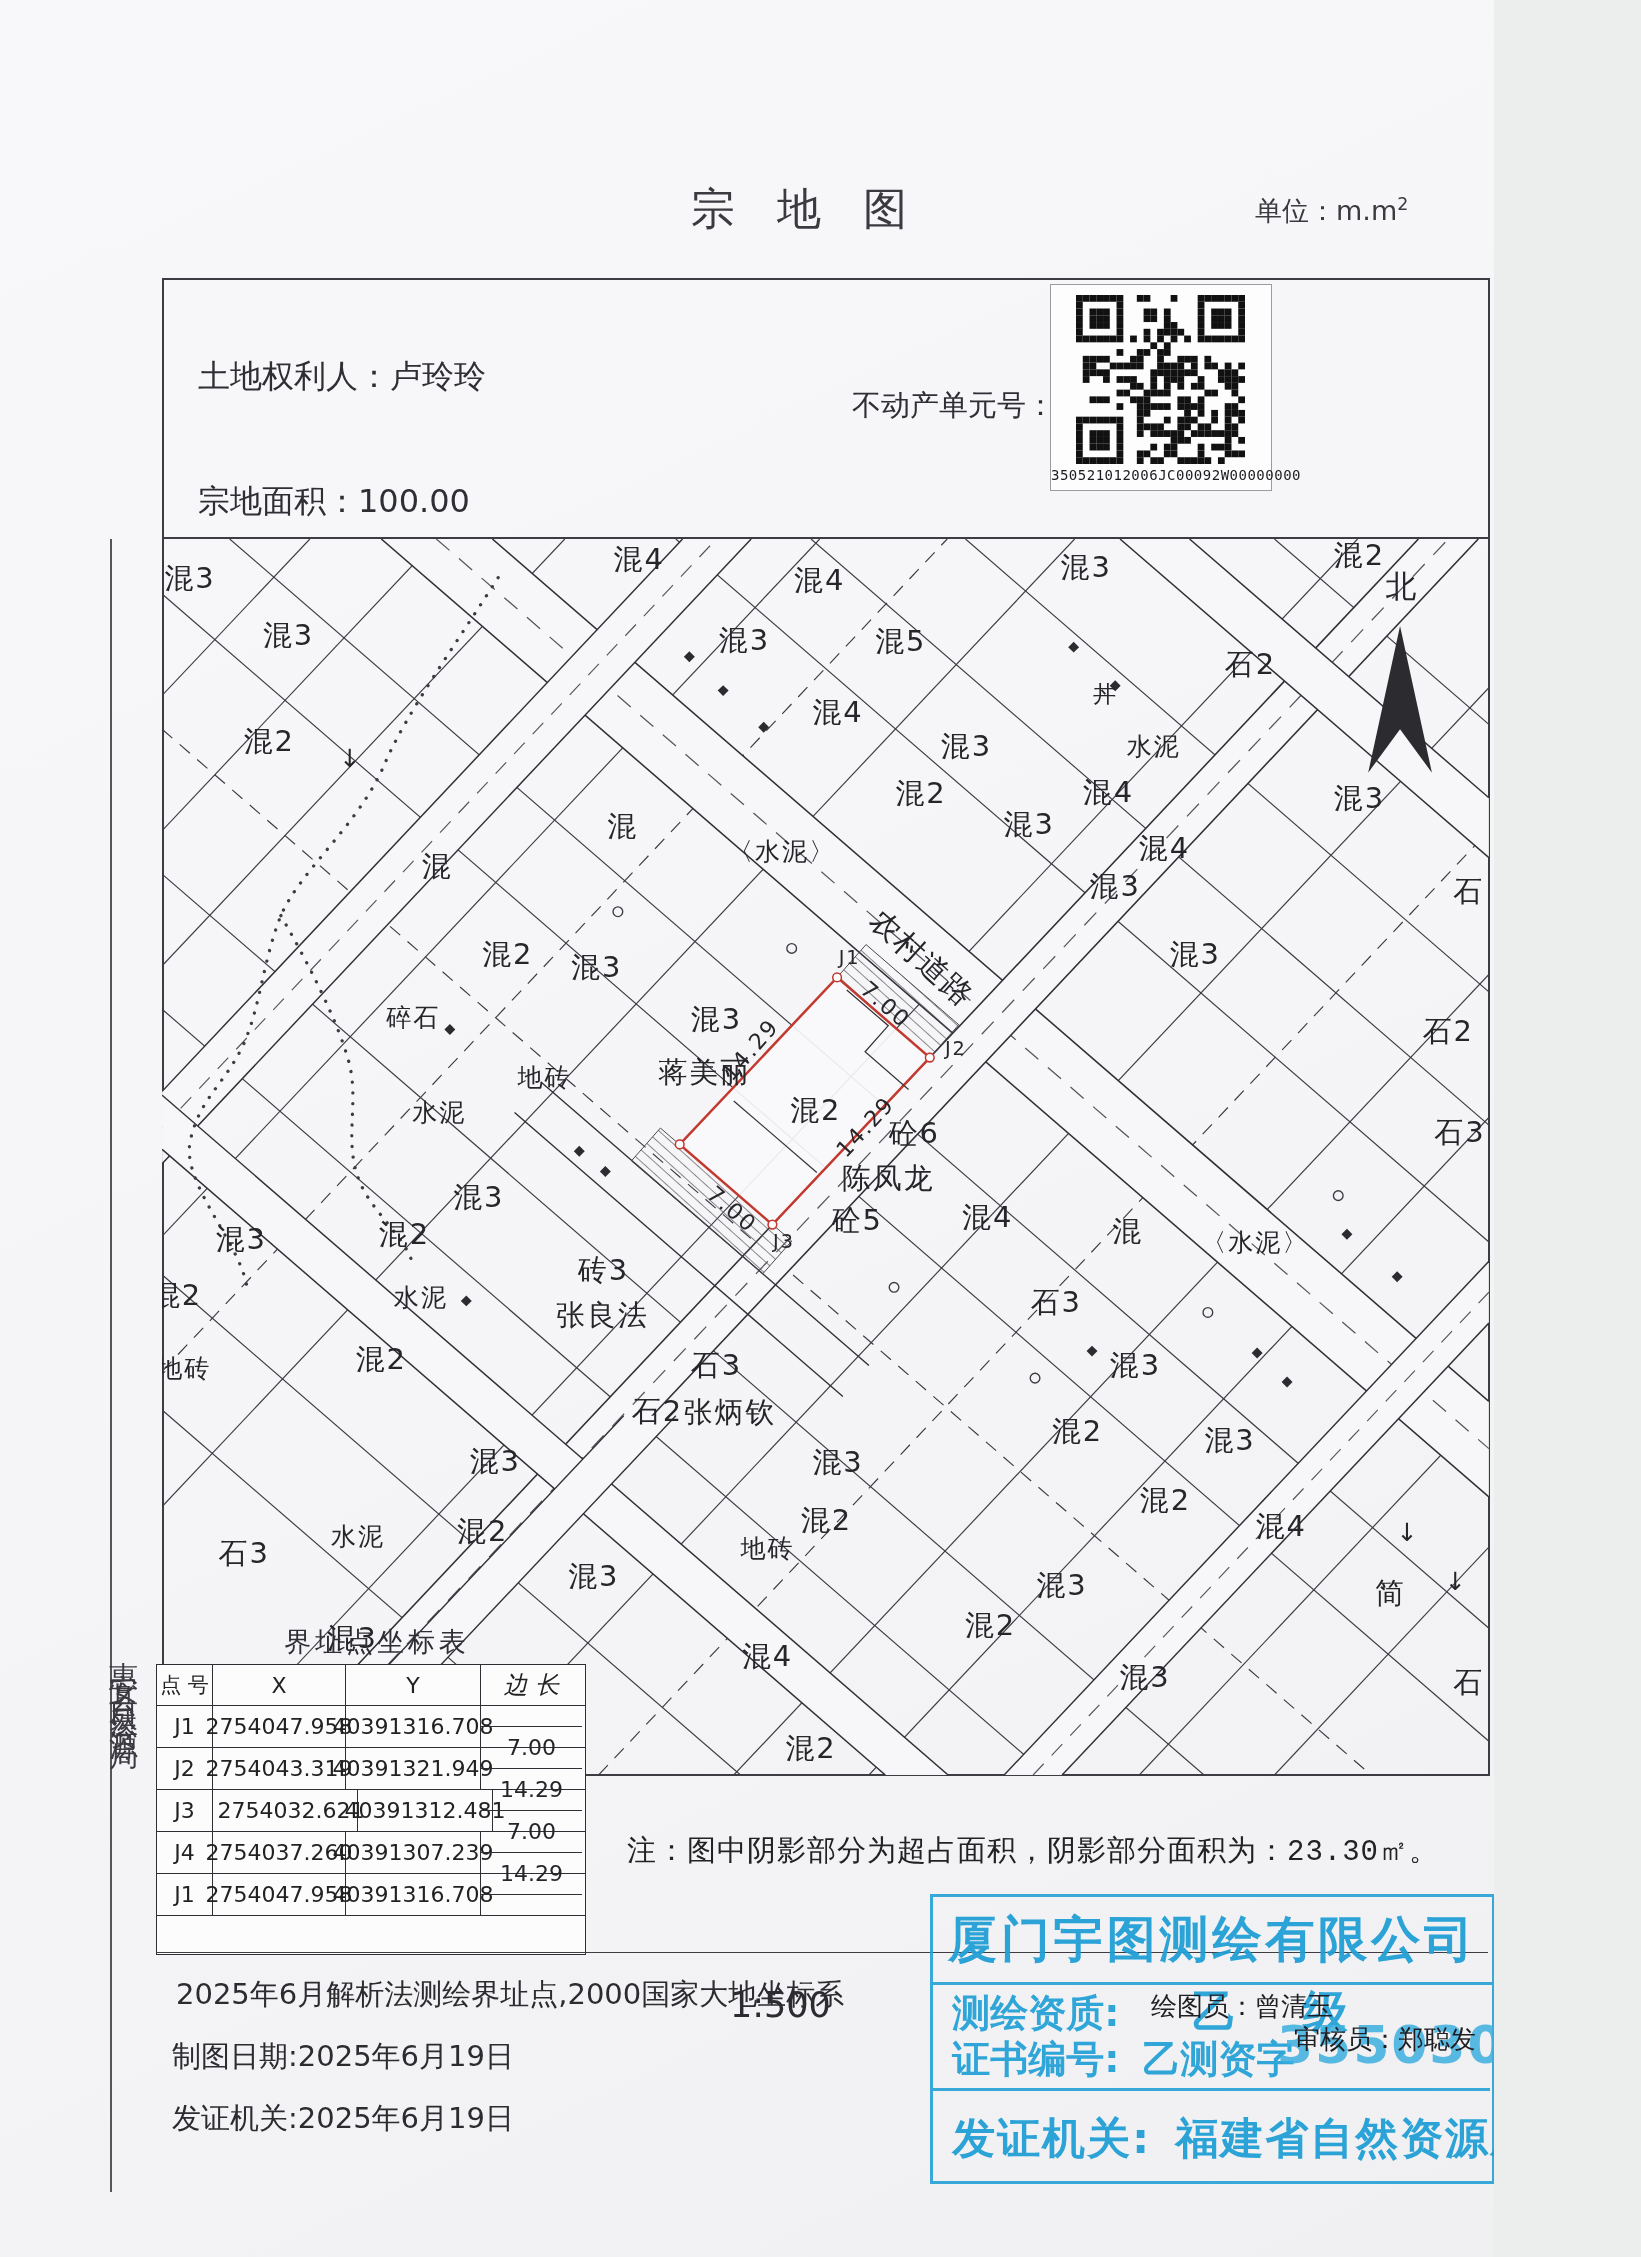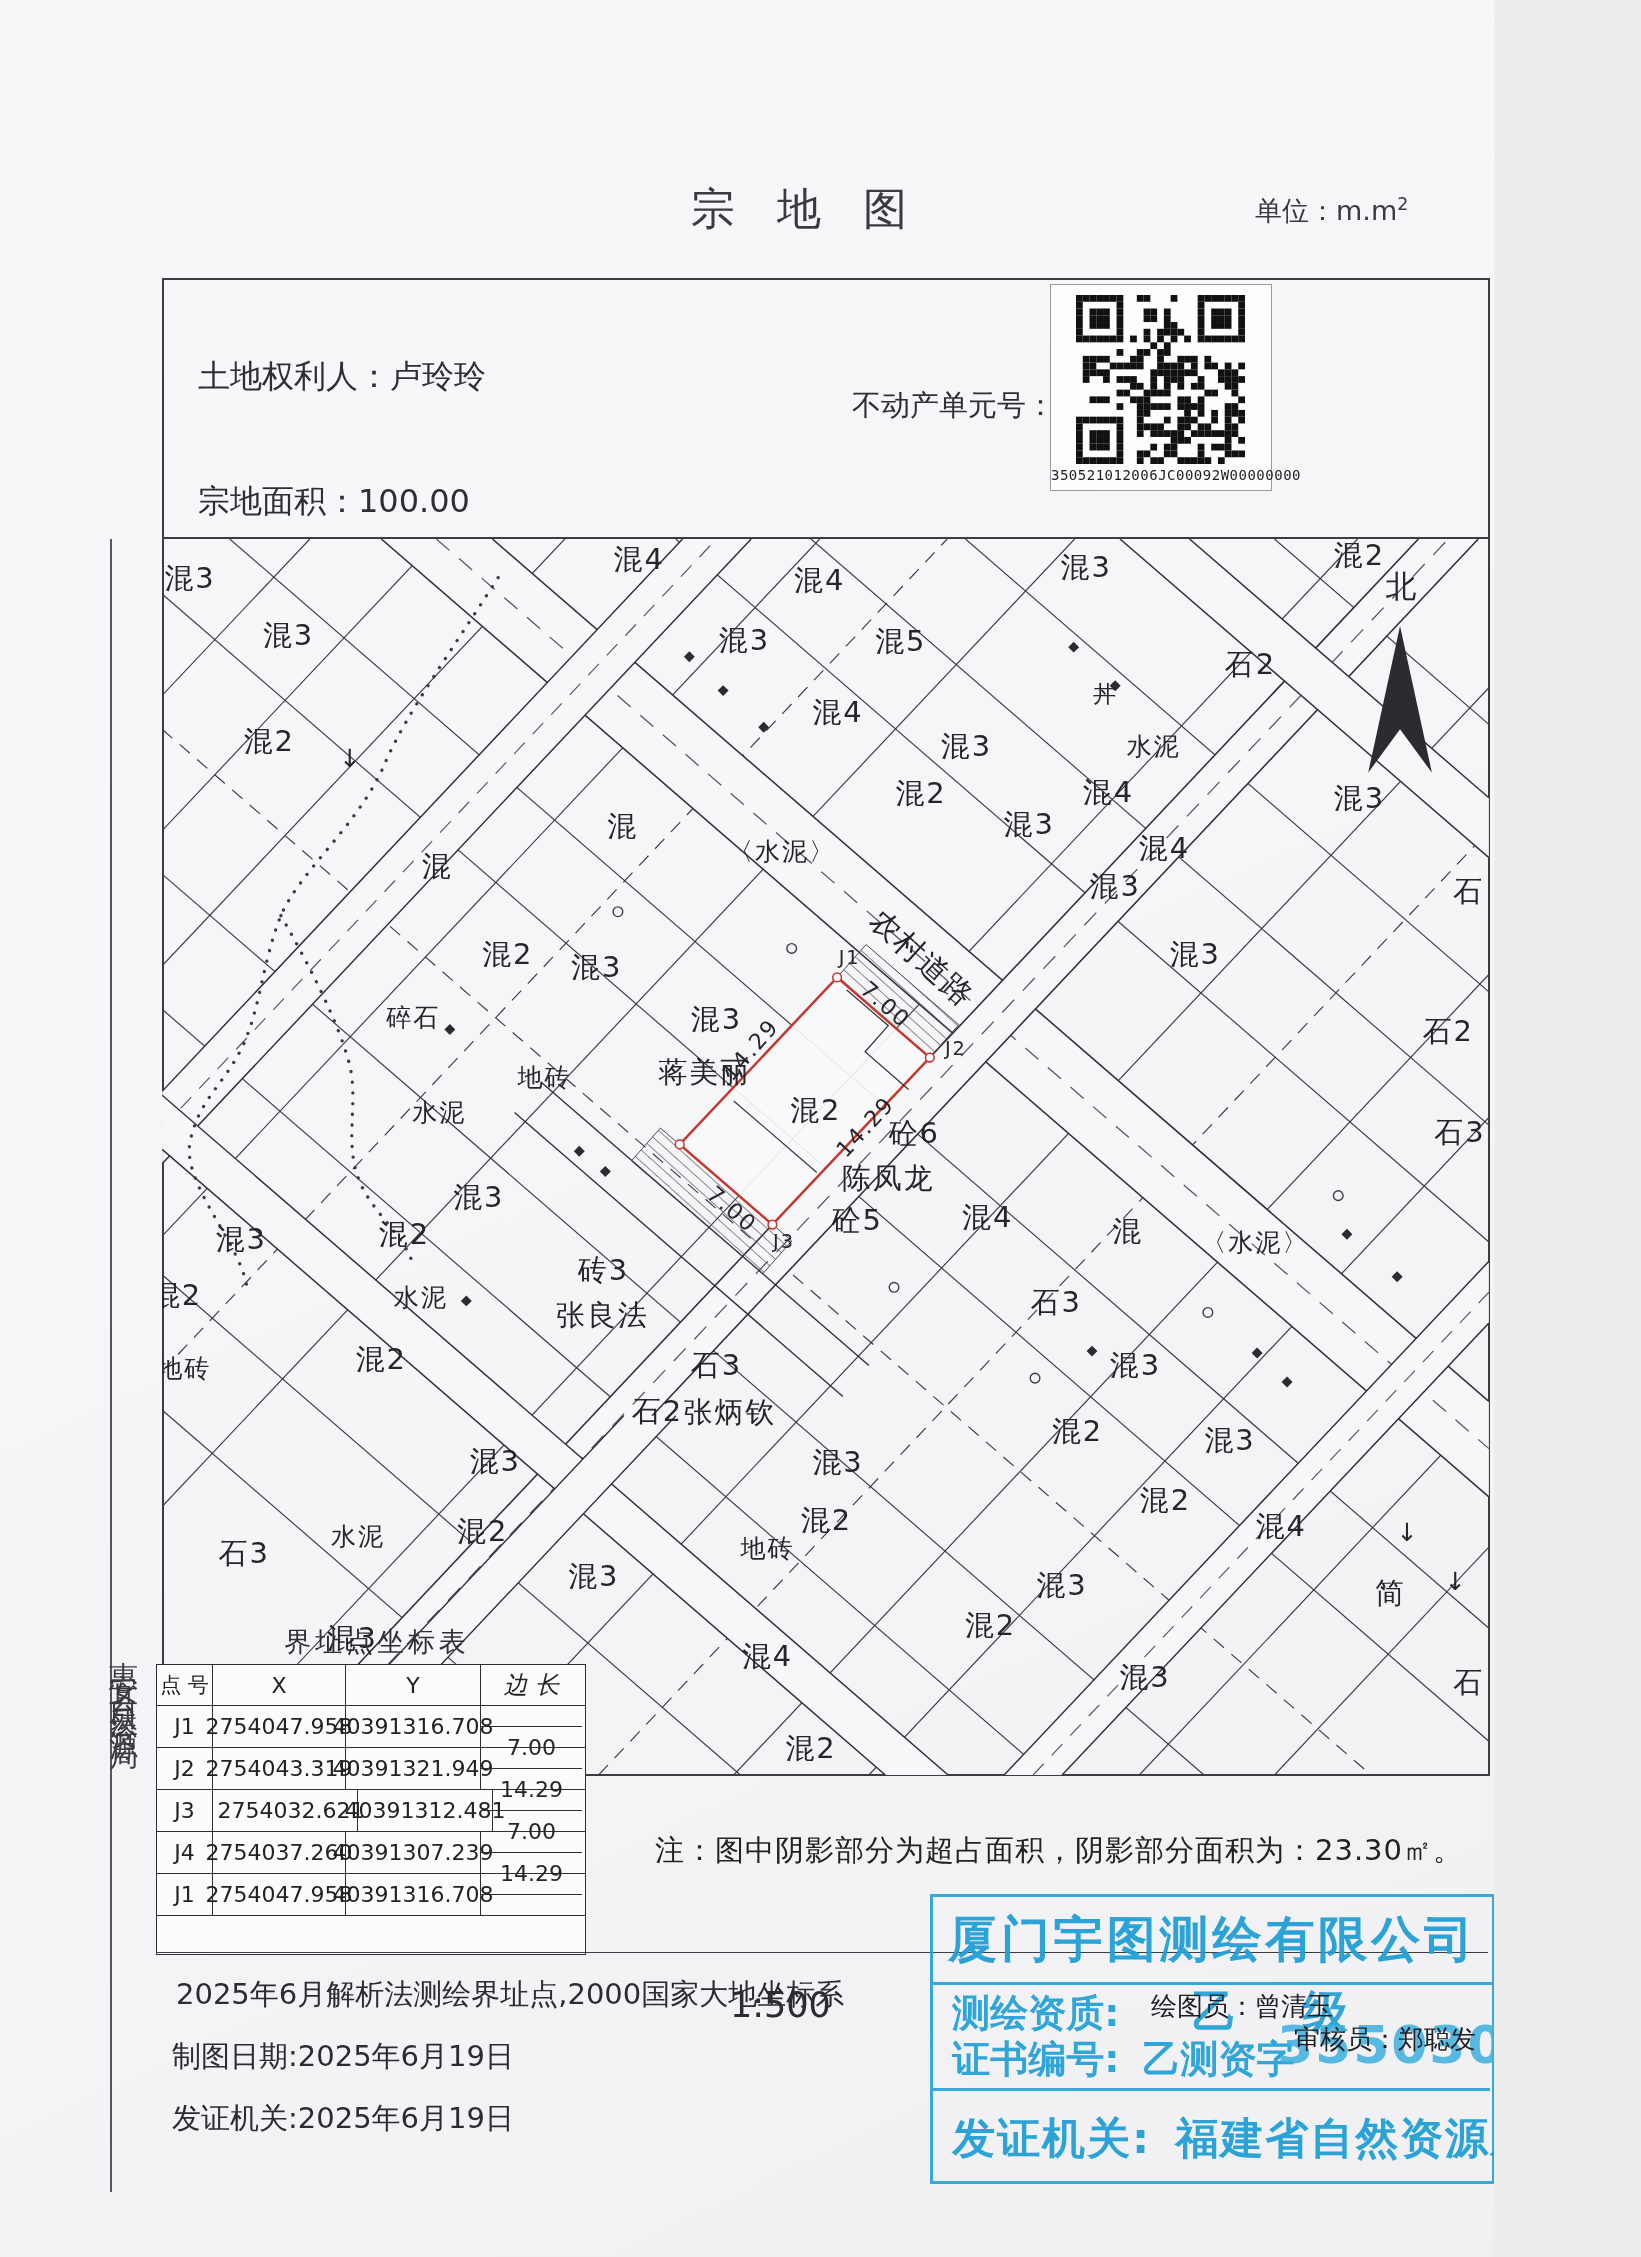--- a/index.html
+++ b/index.html
@@ -609,21 +609,21 @@
       </div>
     <div class="edgecol" id="edge-col" style="left:324px;top:41px;width:101px;height:208px;">
         <div class="edgecell" style="height: 21px;"></div>
         <div class="edgecell" style="height: 42px;">7.00</div>
         <div class="edgecell" style="height: 42px;">14.29</div>
         <div class="edgecell" style="height: 42px;">7.00</div>
         <div class="edgecell" style="height: 42px;">14.29</div>
       </div>
   </div>
 
-  <div class="abs note" style="left:655px;top:1831px;">注：图中阴影部分为超占面积，阴影部分面积为：23.30㎡。</div>
+  <div class="abs note" style="left:627px;top:1831px;font-family:Liberation Mono, monospace;">注：图中阴影部分为超占面积，阴影部分面积为：23.30㎡。</div>
 
   <div class="abs" style="left:156px;top:1952px;width:1332px;height:0;border-top:1.7px solid #3c3c42;"></div>
 
   <div class="abs smalltext" style="left:176px;top:1975px;">2025年6月解析法测绘界址点,2000国家大地坐标系</div>
   <div class="abs smalltext" style="left:172px;top:2037px;">
     <span>制图日期:</span><span>2025年6月19日</span>
   </div>
   <div class="abs smalltext" style="left:172px;top:2099px;">
     <span>发证机关:</span><span>2025年6月19日</span>
   </div>

